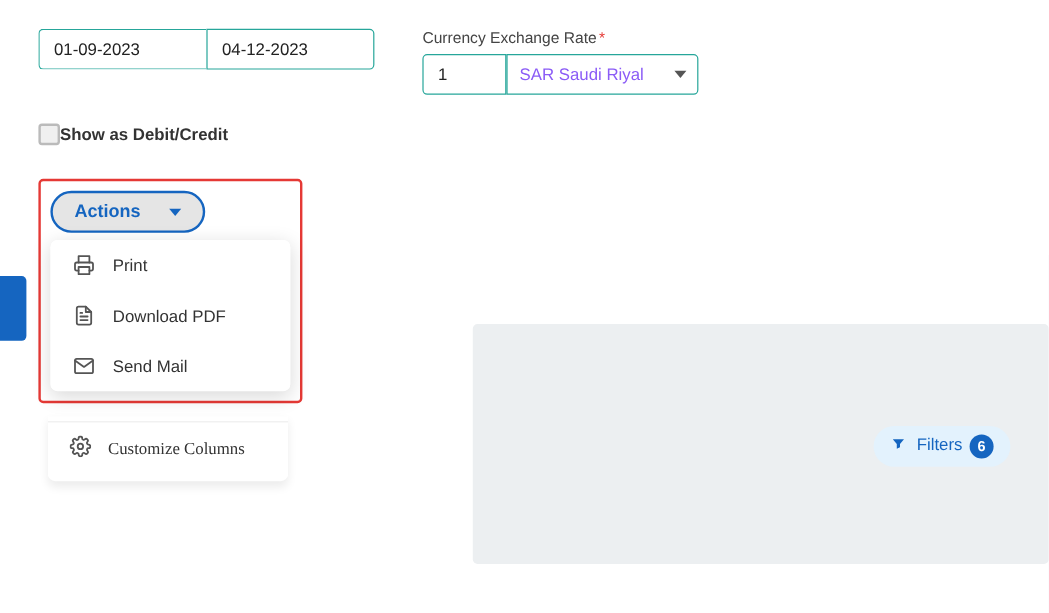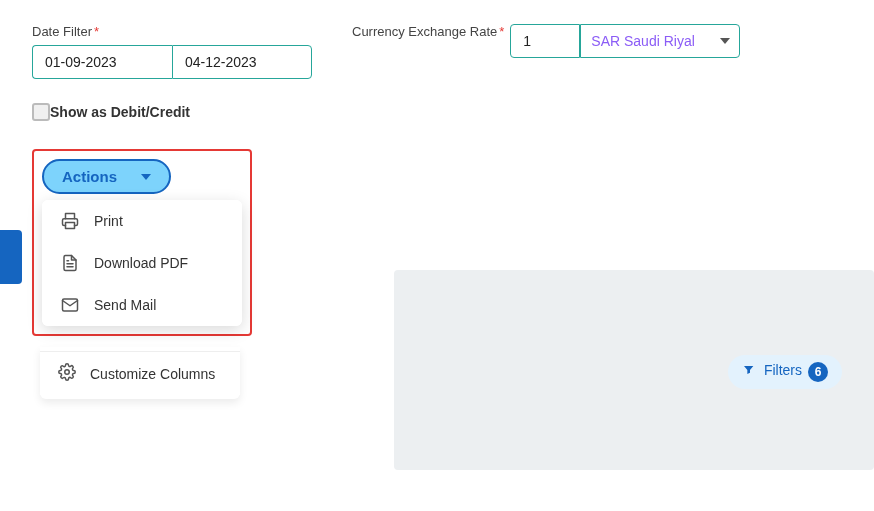--- a/index.html
+++ b/index.html
@@ -66,21 +66,21 @@
       border-right: none;
     }
 
     .date-input:last-child {
       border-radius: 0 4px 4px 0;
       border-left: 1.5px solid #26a69a;
     }
 
     .currency-group {
       display: flex;
-      flex-direction: row;
+      flex-direction: column;
       gap: 6px;
     }
 
     .currency-inputs {
       display: flex;
       gap: 0;
       align-items: center;
     }
 
     .currency-number-input {
@@ -169,21 +169,21 @@
       flex-direction: column;
       align-items: flex-start;
       background: #fff;
       position: relative;
       z-index: 10;
     }
 
     .actions-button {
       border: 2px solid #1565c0;
       border-radius: 20px;
-      background: #7dd3fc;
+      background: #e5e5e5;
       color: #1565c0;
       font-size: 15px;
       font-weight: 600;
       padding: 7px 18px;
       cursor: pointer;
       display: flex;
       align-items: center;
       gap: 24px;
       margin-bottom: 6px;
     }
@@ -284,33 +284,31 @@
       gap: 14px;
       padding: 11px 18px;
       font-size: 14px;
       color: #333;
       cursor: pointer;
       background: #fff;
       border: none;
       width: 100%;
       text-align: left;
       border-top: 1px solid #eee;
+      font-family: Liberation Serif, serif;
     }
   </style>
 </head>
 <body>
 
 <div class="main-content">
 
   <div class="filter-row">
 
     <div class="field-group">
-      <div class="field-label">
-        <span>Date Filter</span><span class="required-star">*</span>
-      </div>
       <div class="date-inputs">
         <input class="date-input" type="text" value="01-09-2023" style="">
         <input class="date-input" type="text" value="04-12-2023" style="">
       </div>
     </div>
 
     <div class="currency-group">
       <div class="field-label">
         <span>Currency Exchange Rate</span><span class="required-star">*</span>
       </div>

